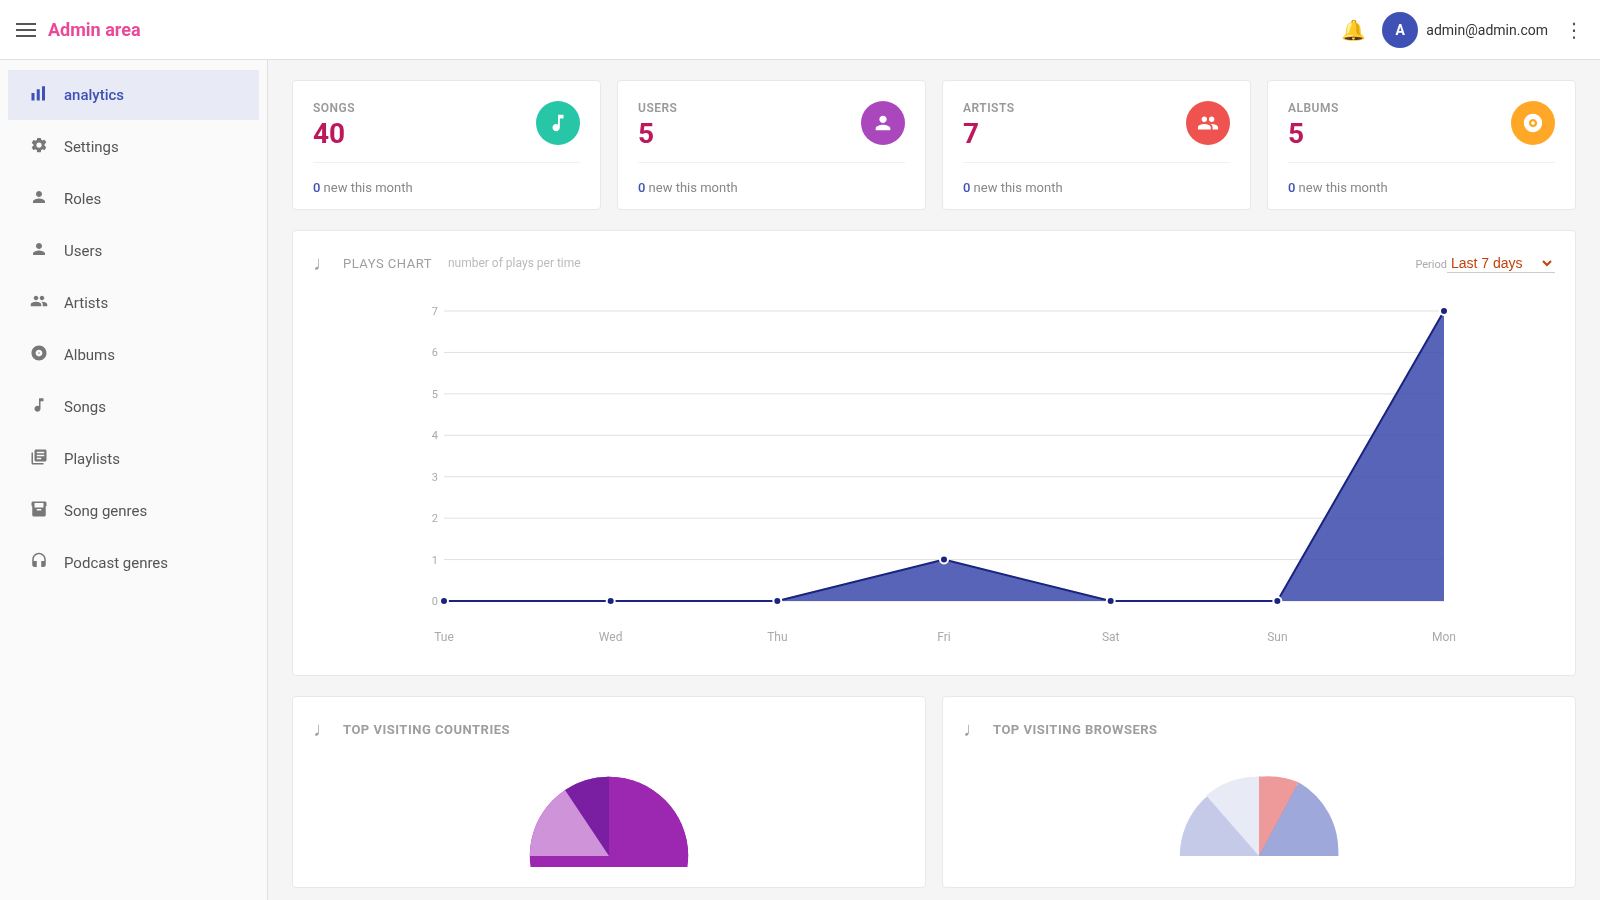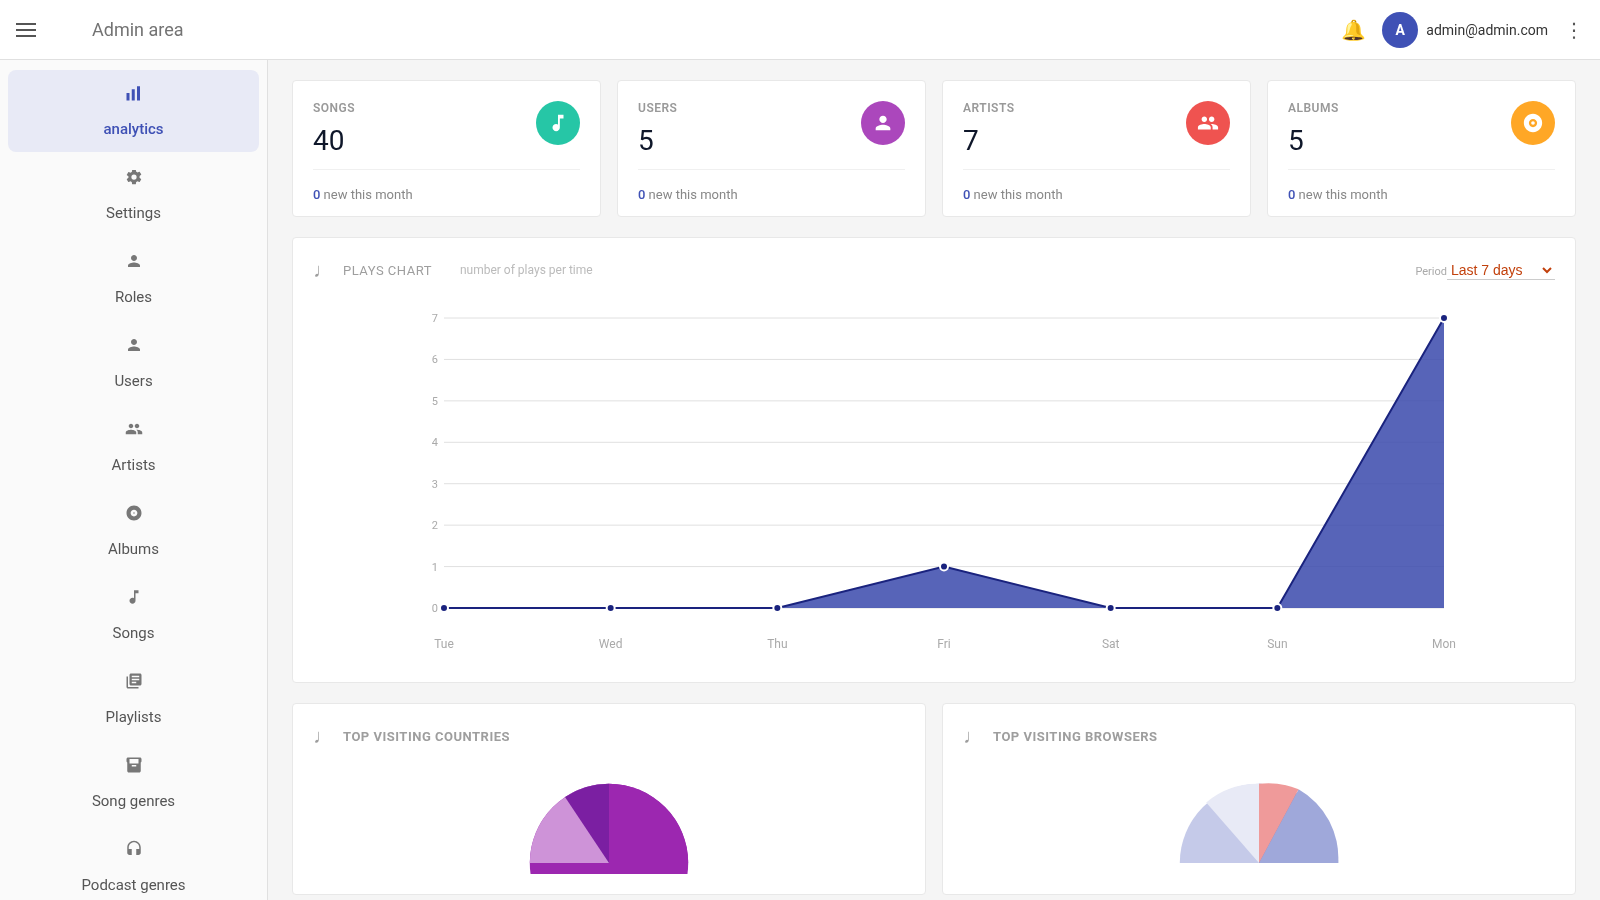--- a/index.html
+++ b/index.html
@@ -12,21 +12,21 @@
       display: flex;
       align-items: center;
       justify-content: space-between;
       padding: 0 16px;
       border-bottom: 1px solid #e0e0e0;
       z-index: 10;
     }
     .header-left { display: flex; align-items: center; gap: 12px; }
     .hamburger-icon { display: flex; flex-direction: column; gap: 4px; cursor: pointer; }
     .hamburger-icon span { display: block; width: 20px; height: 2px; background: #555; }
-    .header-title { font-size: 18px; font-weight: 400; color: #737373; margin-left: 44px; }
+    .header-title { font-size: 18px; font-weight: 700; color: #ec4899; }
     .header-right { display: flex; align-items: center; gap: 16px; }
     .notif-icon { font-size: 20px; color: #555; cursor: pointer; }
     .user-badge {
       display: flex; align-items: center; gap: 8px; cursor: pointer;
     }
     .user-avatar {
       width: 36px; height: 36px; border-radius: 50%; background: #3f51b5;
       display: flex; align-items: center; justify-content: center; color: #fff; font-size: 14px; font-weight: bold;
     }
     .user-email { font-size: 14px; color: #333; text-align: center; }
@@ -42,24 +42,23 @@
       border-right: 1px solid #e0e0e0;
       overflow-y: auto;
       padding: 8px 0;
     }
     .sidebar-item {
       display: flex; align-items: center; gap: 14px;
       padding: 14px 20px;
       cursor: pointer;
       font-size: 15px;
       color: #555;
-      border-radius: 8px;
+      border-radius: 0;
       margin: 2px 8px;
       transition: background 0.15s;
-      flex-direction: column;
     }
     .sidebar-item.active {
       background: #e8eaf6;
       color: #3f51b5;
       font-weight: 500;
     }
     .sidebar-icon { font-size: 18px; color: #777; min-width: 22px; text-align: center; }
     .sidebar-item.active .sidebar-icon { color: #3f51b5; }
 
     
@@ -97,23 +96,23 @@
       letter-spacing: 0.5px;
       text-transform: uppercase;
     }
     .stat-icon {
       width: 44px; height: 44px; border-radius: 50%;
       display: flex; align-items: center; justify-content: center;
       font-size: 20px; color: #fff;
     }
     .stat-value {
       font-size: 28px;
-      font-weight: 400;
-      color: #0f172a;
-      margin-top: 9px;
+      font-weight: 700;
+      color: #be185d;
+      margin-top: 2px;
     }
     .stat-footer {
       margin-top: 12px;
       font-size: 13px;
       color: #888;
       border-top: 1px solid #f0f0f0;
       padding-top: 17px;
     }
     .stat-footer .highlight { color: #3f51b5; font-weight: 500; }
 
@@ -140,21 +139,21 @@
     .chart-title {
       font-size: 13px;
       font-weight: 400;
       color: #9e9e9e;
       letter-spacing: 0.5px;
       text-transform: uppercase;
     }
     .chart-subtitle {
       font-size: 12px;
       color: #bbb;
-      margin-left: 18px;
+      margin-left: 6px;
       text-transform: none;
       font-weight: 400;
       letter-spacing: 0;
     }
     .period-select-wrapper {
       display: flex;
       flex-direction: row;
       align-items: flex-end;
     }
     .period-label {

